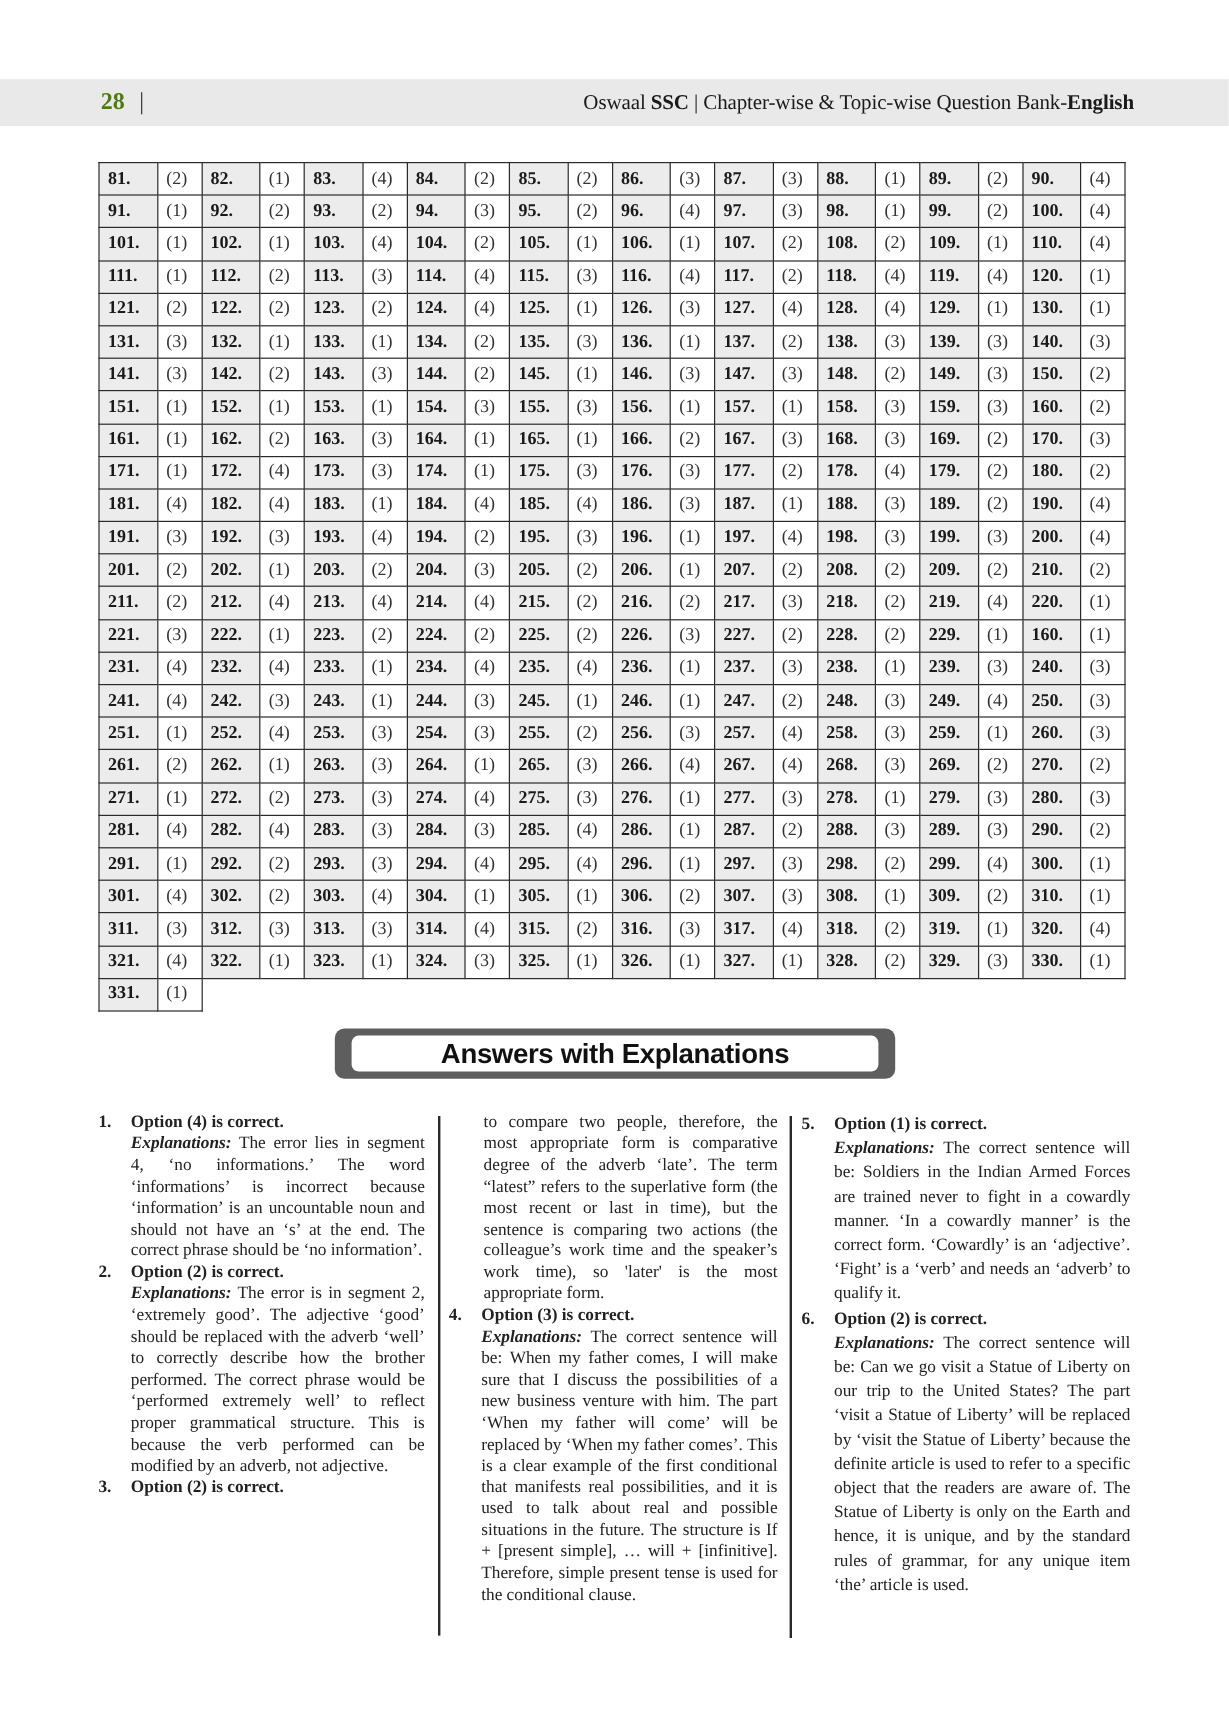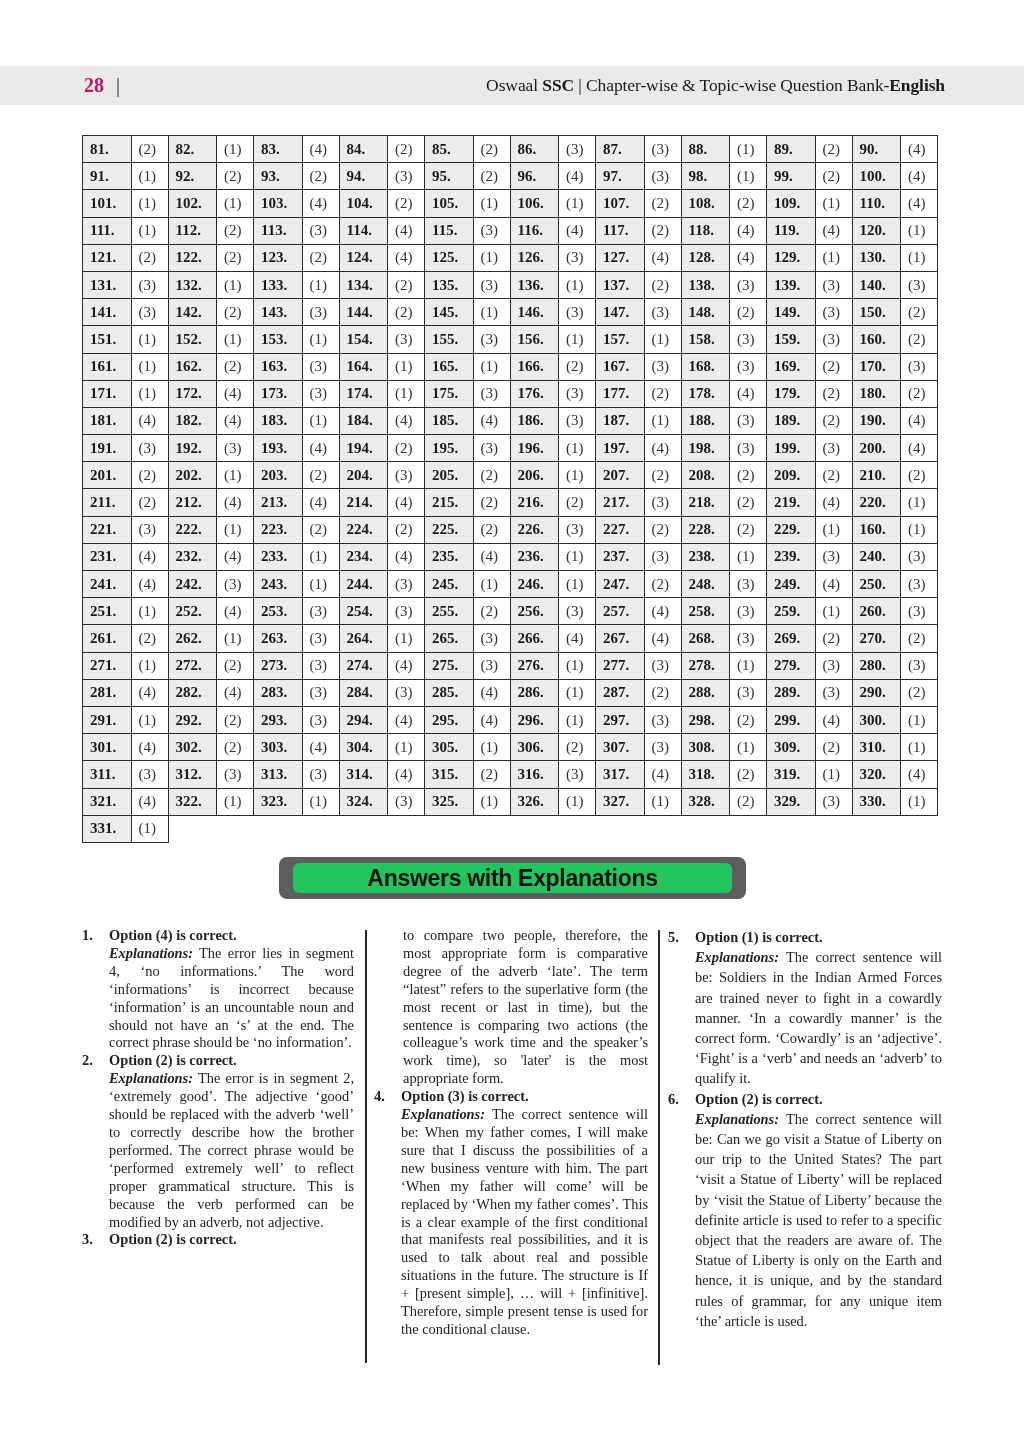--- a/index.html
+++ b/index.html
@@ -5,21 +5,21 @@
   * { box-sizing: border-box; margin: 0; padding: 0; }
   html, body { width: 1024px; height: 1440px; background: #ffffff; }
   body { position: relative; font-family: "Liberation Serif", "DejaVu Serif", serif; color: #1a1a1a; overflow: hidden; }
 
   .header-band {
     position: absolute; left: 0; top: 66px; width: 1024px; height: 39px;
     background: #e9e9e9;
   }
   .page-num {
     position: absolute; left: 84px; top: 74px;
-    font-family: "Liberation Serif", serif; font-weight: bold; font-size: 20px; color: #be185d;
+    font-family: "Liberation Serif", serif; font-weight: bold; font-size: 20px; color: #4d7c0f;
   }
   .page-sep {
     position: absolute; left: 116px; top: 74px; font-size: 20px; color: #333;
   }
   .running-title {
     position: absolute; right: 79px; top: 75px;
     font-family: "Liberation Serif", serif; font-size: 17.5px; color: #1a1a1a; letter-spacing: -0.1px;
   }
   .running-title b { font-weight: bold; margin-top: 16px; }
 
@@ -39,21 +39,21 @@
   .key-table td.q { width: 48.5px; background: #ececec; font-weight: bold; }
   .key-table td.a { width: 37px; background: #ffffff; font-weight: normal; color: #333; }
 
   
   .banner {
     position: absolute; left: 279px; top: 857px; width: 467px; height: 42px;
     background: #5e5e5e; border-radius: 8px;
   }
   .banner-inner {
     position: absolute; left: 14px; top: 6px; right: 14px; bottom: 6px;
-    background: #22c55e; border-radius: 6px;
+    background: #ffffff; border-radius: 6px;
     display: flex; align-items: center; justify-content: center;
   }
   .banner-text {
     font-family: "Liberation Sans", "DejaVu Sans", sans-serif; font-weight: bold;
     font-size: 23px; color: #111; letter-spacing: -0.3px;
   }
 
   
   .col {
     position: absolute; top: 927px;

